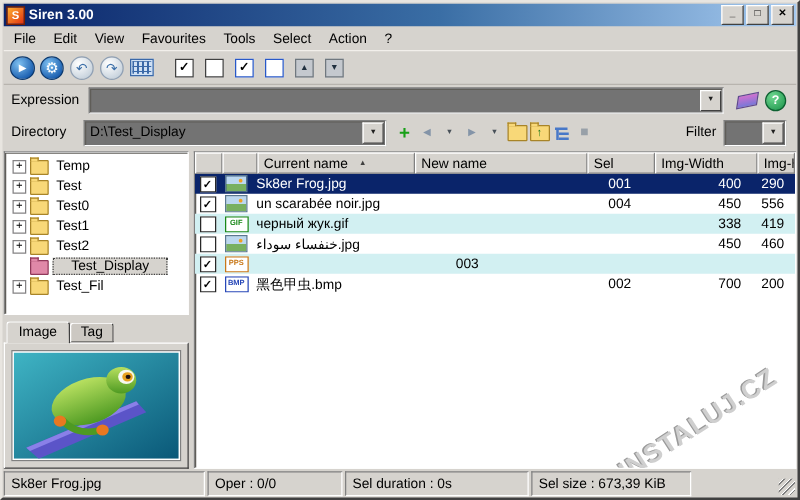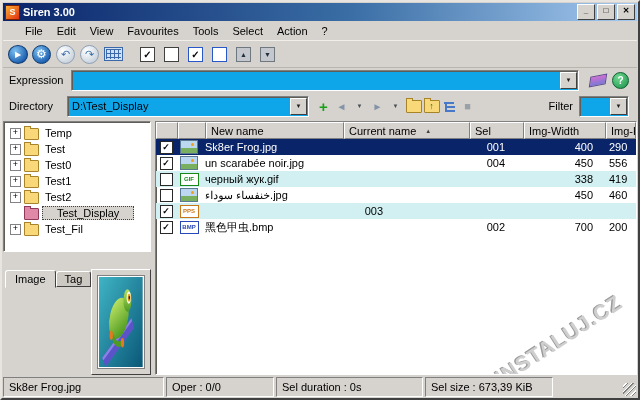--- a/index.html
+++ b/index.html
@@ -10,21 +10,21 @@
   
   .titlebar{height:18px;flex:none;background:linear-gradient(90deg,#0a246a,#3a6ea5 55%,#a6caf0);
             display:flex;align-items:center;padding:0 2px;color:#fff;font-weight:bold}
   .title-icon{width:13px;height:13px;margin-right:3px;flex:none;background:linear-gradient(135deg,#ffb030,#e03010);
               border:1px solid #7a1e00;color:#fff;font-size:9px;font-weight:bold;display:flex;align-items:center;justify-content:center}
   .title-text{flex:1;white-space:nowrap;overflow:hidden}
   .tb-btns{display:flex;gap:2px}
   .wbtn{width:16px;height:14px;background:#d6d3ce;border:1px solid;border-color:#fff #404040 #404040 #fff;
         color:#000;font-size:8px;line-height:12px;text-align:center;font-weight:bold}
   
-  .menubar{height:19px;flex:none;display:flex;align-items:center;padding-left:15px}
+  .menubar{height:19px;flex:none;display:flex;align-items:center;padding-left:1px}
   .menu-item{padding:2px 7px;white-space:nowrap}
   
   .toolbar{height:26px;flex:none;display:flex;align-items:center;gap:3px;padding-left:4px;
            border-top:1px solid #f2efeb;border-bottom:1px solid #b8b4ae}
   .tbtn{width:21px;height:21px;display:flex;align-items:center;justify-content:center;flex:none}
   .tbtn.gap{margin-left:10px}
   .ic{display:flex;align-items:center;justify-content:center}
   .ic-play,.ic-gear{width:17px;height:17px;border-radius:50%;border:1px solid #0c3a70;color:#fff;
         background:radial-gradient(circle at 35% 30%,#7ec0f0,#1b5fb0 75%)}
   .ic-play{font-size:8px;padding-left:1px}
@@ -39,21 +39,21 @@
         font-size:10px;font-weight:bold;line-height:11px;color:#000}
   .ic-boxblue{border-color:#2858c8}
   .ic-check2{border-color:#2858c8}
   .ic-up,.ic-down{width:13px;height:13px;background:#c4c8ce;border:1px solid #70787f;color:#203040;font-size:7px}
   
   .exprow,.dirrow{height:24px;flex:none;display:flex;align-items:center;padding:0 6px;gap:4px}
   .dirrow{height:28px}
   .rowlabel{flex:none;padding-right:2px}
   .exprow .rowlabel{width:56px}
   .dirrow .rowlabel{width:52px}
-  .combo{height:19px;background:#0ea5e9;border:1px solid;border-color:#808080 #fff #fff #808080;
+  .combo{height:19px;background:#737373;border:1px solid;border-color:#808080 #fff #fff #808080;
          box-shadow:inset 1px 1px 0 #5f5d58;display:flex;align-items:center}
   .exprow .combo{flex:1}
   .dircombo{width:240px;flex:none}
   .filtercombo{width:48px;flex:none;margin-right:2px}
   .combo .val{flex:1;padding:0 4px;white-space:nowrap;overflow:hidden}
   .combo .drop{width:15px;height:15px;margin:1px;flex:none;background:#d6d3ce;border:1px solid;
          border-color:#fff #404040 #404040 #fff;display:flex;align-items:center;justify-content:center}
   .combo .drop::after{content:"▼";font-size:6px;color:#202020}
   .expricons{display:flex;gap:6px;margin-left:6px;margin-right:2px}
   .diricons{display:flex;gap:1px;align-items:center;margin-left:2px}
@@ -86,21 +86,21 @@
         line-height:7px;text-align:center;color:#000}
   .expspace{width:11px;flex:none}
   .folder{width:13px;height:10px;flex:none;background:#f8d878;border:1px solid #a88428;border-radius:1px;
         position:relative;margin-top:1px}
   .folder::before{content:"";position:absolute;top:-3px;left:-1px;width:5px;height:2px;background:#f8d878;
         border:1px solid #a88428;border-bottom:none}
   .titem.current .folder,.titem.current .folder::before{background:#e088a8;border-color:#90385a}
   .tlabel{padding:0 3px}
   .titem.selected .tlabel{background:#d6d3ce;border:1px dotted #404040;padding:0 14px}
   
-  .tabs{flex:1;min-height:0;display:flex;flex-direction:row;margin-top:17px}
+  .tabs{flex:1;min-height:0;display:flex;flex-direction:column;margin-top:4px}
   .tabrow{height:18px;flex:none;display:flex;align-items:flex-end;padding-left:2px;position:relative;z-index:2}
   .tab{padding:2px 9px 2px 9px;background:#d6d3ce;border:1px solid;border-color:#fff #404040 #d6d3ce #fff;
        border-radius:3px 3px 0 0;margin-bottom:-1px}
   .tab.inactive{padding:1px 8px;background:#ccc8c2;border-color:#fff #404040 #404040 #fff;margin-bottom:0}
   .tabpanel{flex:1;min-height:0;border:1px solid;border-color:#fff #404040 #404040 #fff;padding:5px;display:flex}
   .imgframe{flex:1;border:1px solid #808080;background:#fff;padding:1px;display:flex;min-height:0}
   .imgframe svg{width:100%;height:100%;display:block}
   
   .splitter{width:4px;flex:none}
   .tablewrap{flex:1;min-width:0;display:flex;flex-direction:column;background:#fff;
@@ -339,26 +339,26 @@
     <div class="splitter"></div>
 
     <div class="tablewrap">
       <div class="thead">
           <div class="hcell col-cb">
             <div class="hlabel"></div>
           </div>
           <div class="hcell col-icon">
             <div class="hlabel"></div>
           </div>
-          <div class="hcell col-new">
-            <div class="hlabel">New name</div>
-          </div>
           <div class="hcell col-current">
             <div class="hlabel">Current name</div>
             <div class="sort">▲</div>
+          </div>
+          <div class="hcell col-new">
+            <div class="hlabel">New name</div>
           </div>
           <div class="hcell col-sel">
             <div class="hlabel">Sel</div>
           </div>
           <div class="hcell col-w">
             <div class="hlabel">Img-Width</div>
           </div>
           <div class="hcell col-h">
             <div class="hlabel">Img-Height</div>
           </div>

